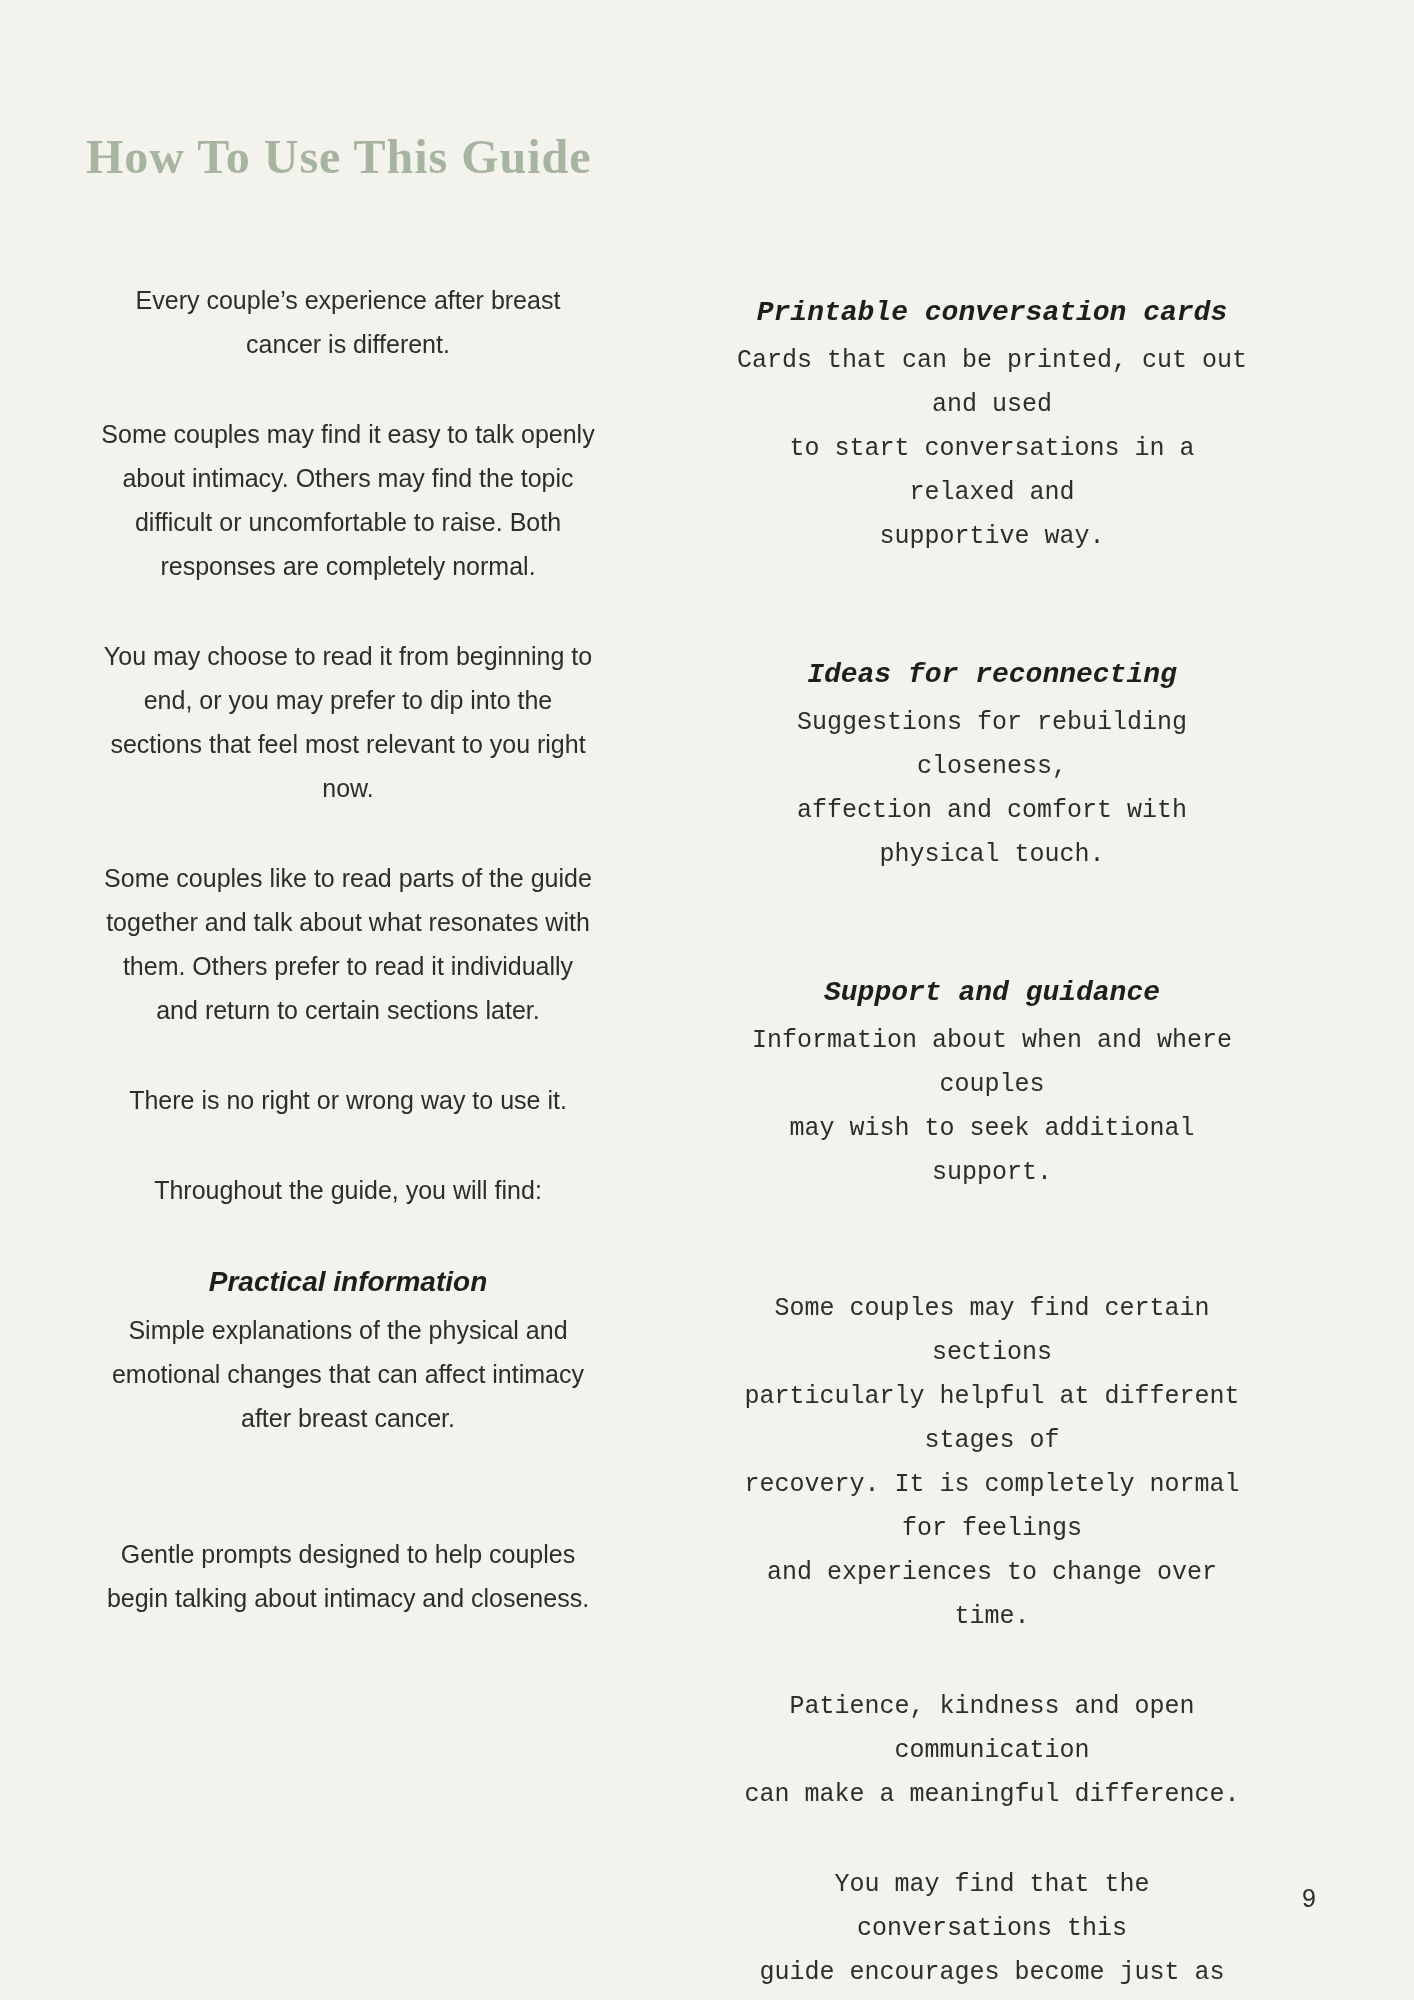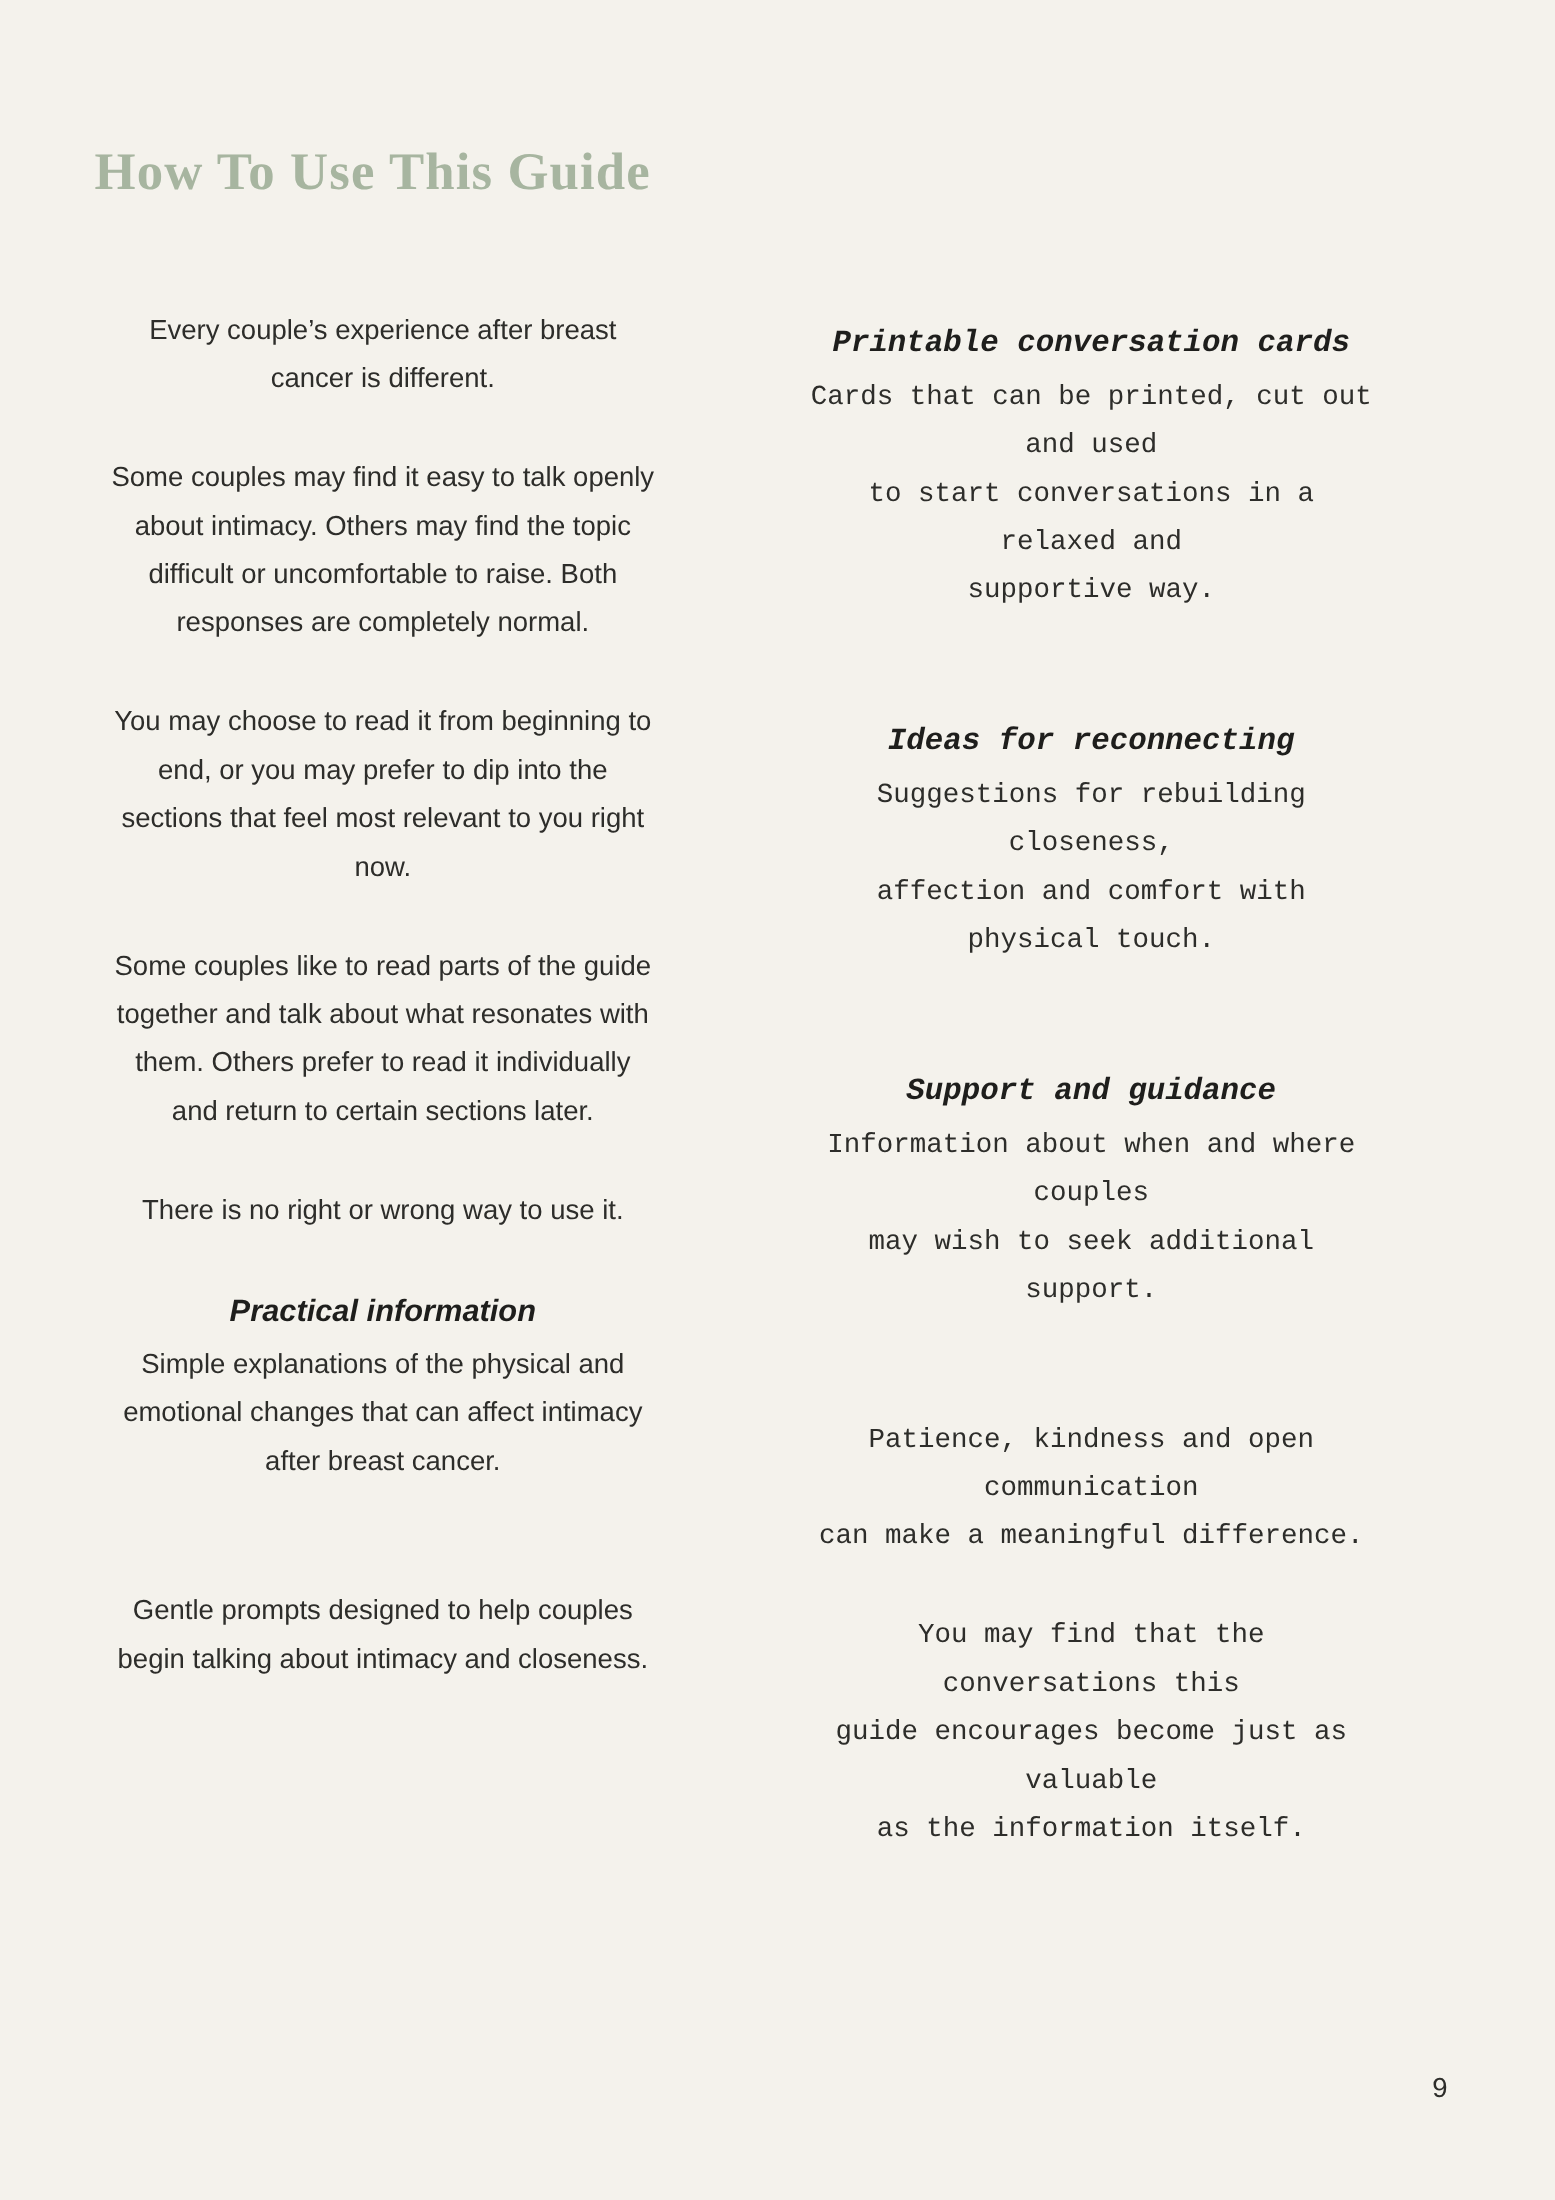--- a/index.html
+++ b/index.html
@@ -76,20 +76,21 @@
 responses are completely normal.</p>
     <p>You may choose to read it from beginning to
 end, or you may prefer to dip into the
 sections that feel most relevant to you right
 now.</p>
     <p>Some couples like to read parts of the guide
 together and talk about what resonates with
 them. Others prefer to read it individually
 and return to certain sections later.</p>
     <p>There is no right or wrong way to use it.</p>
+    <p>Throughout the guide, you will find:</p>
 
     <div class="sec flush">
       <h3>Practical information</h3>
       <p>Simple explanations of the physical and
 emotional changes that can affect intimacy
 after breast cancer.</p>
     </div>
 
     <div class="sec">
       <p>Gentle prompts designed to help couples
@@ -111,20 +112,24 @@
 affection and comfort with physical touch.</p>
     </div>
 
     <div class="sec">
       <h3>Support and guidance</h3>
       <p>Information about when and where couples
 may wish to seek additional support.</p>
     </div>
 
     <div class="closing">
+      <p>Some couples may find certain sections
+particularly helpful at different stages of
+recovery. It is completely normal for feelings
+and experiences to change over time.</p>
       <p>Patience, kindness and open communication
 can make a meaningful difference.</p>
       <p>You may find that the conversations this
 guide encourages become just as valuable
 as the information itself.</p>
     </div>
   </div>
 
   <div class="page-number">9</div>
 

